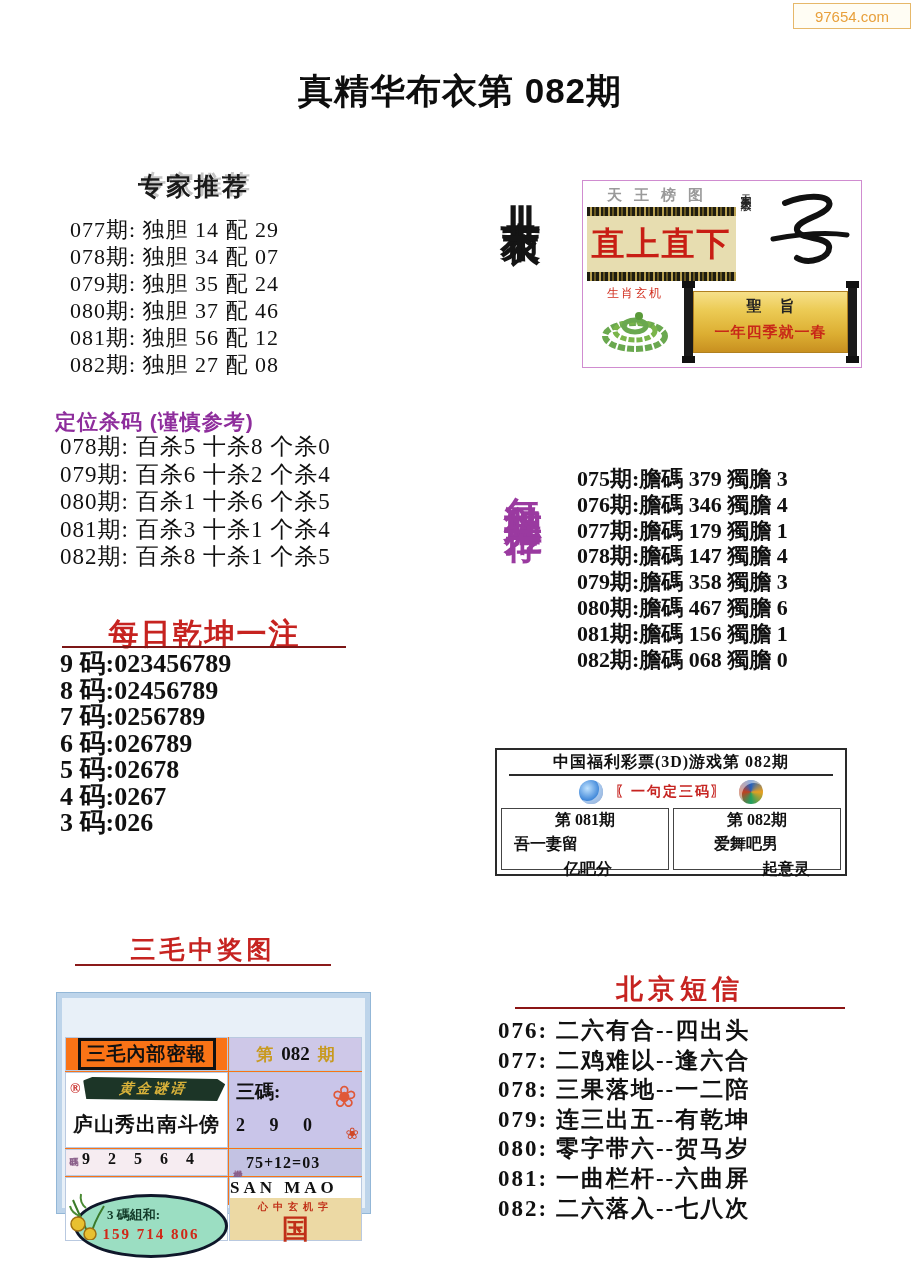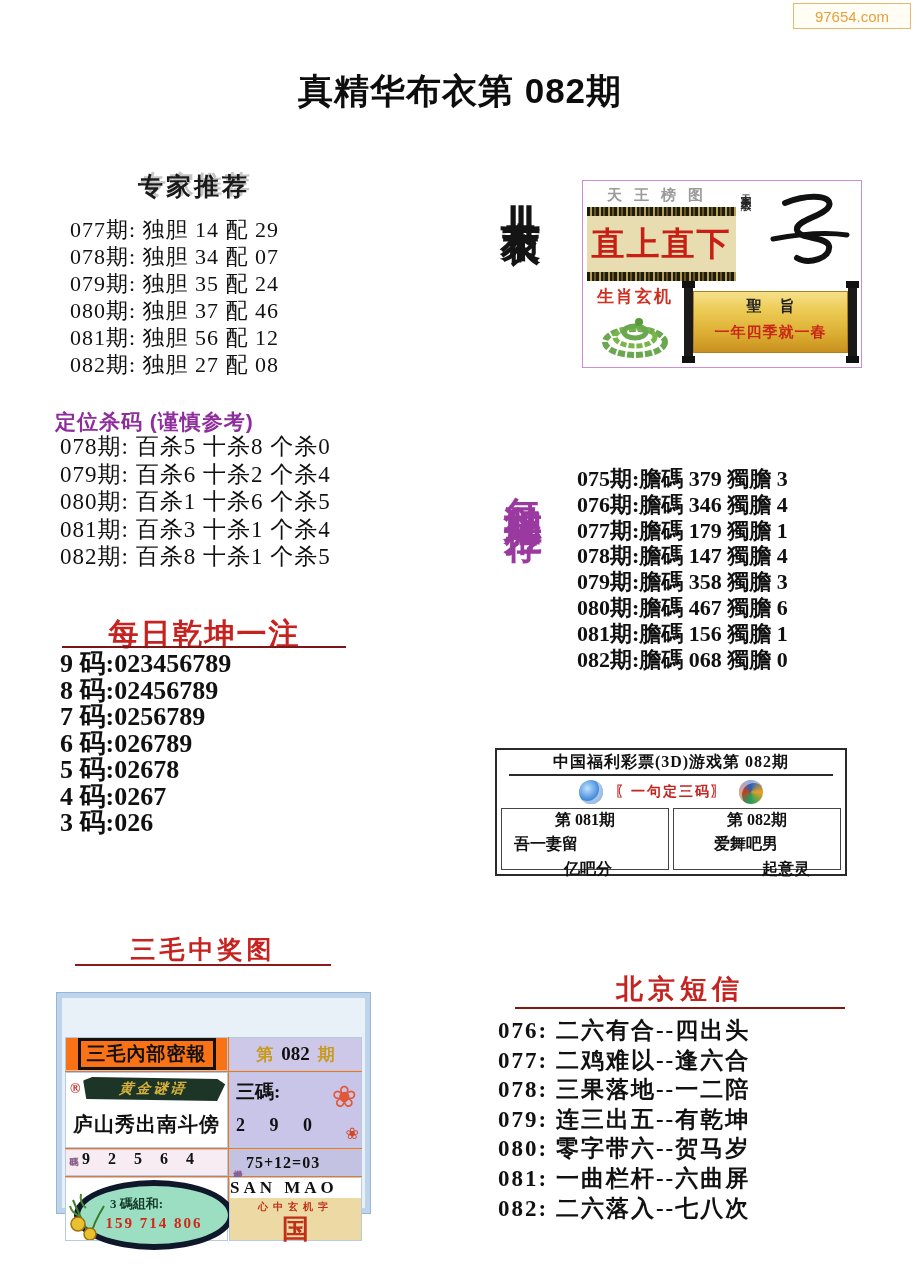--- a/index.html
+++ b/index.html
@@ -61,22 +61,22 @@
   .sanma-value{font-size:18px;font-weight:900;letter-spacing:10px;margin-top:10px;}
   .flower1{position:absolute;right:4px;top:6px;font-size:30px;color:#e05838;}
   .flower2{position:absolute;right:2px;bottom:4px;font-size:16px;color:#d04828;}
   .smb-c3a{left:0;top:112px;width:163px;height:27px;background:#f6ecf1;display:flex;align-items:flex-start;}
   .smb-c3b{left:164px;top:112px;width:133px;height:27px;background:#c3c2e3;display:flex;align-items:center;}
   .tiny-vlabel{writing-mode:vertical-rl;text-orientation:upright;font-size:9px;line-height:10px;
      color:#8a5f8a;font-weight:700;margin:0 3px;}
   .wang-value{font-size:16px;font-weight:900;letter-spacing:7px;}
   .xuan-value{font-size:16px;font-weight:900;letter-spacing:1px;}
   .smb-c4a{left:0;top:140px;width:163px;height:64px;background:#fff;}
-  .zuhe-ellipse{position:absolute;left:8px;top:2px;width:148px;height:58px;background:#9bdec2;
-     border:6px solid #0f172a;border-radius:50%;}
+  .zuhe-ellipse{position:absolute;left:8px;top:16px;width:148px;height:58px;background:#9bdec2;
+     border:3px solid #0f172a;border-radius:50%;}
   .zuhe-label{font-size:13px;font-weight:800;color:#123a28;margin:9px 0 0 30px;}
   .zuhe-value{font-size:15px;font-weight:900;color:#d02818;letter-spacing:2px;text-align:center;margin-top:2px;}
   .plant{position:absolute;left:0;bottom:0;}
   .smb-c4b{left:164px;top:140px;width:133px;height:64px;background:#ecd9a4;}
   .sanmao-en{background:#fff;font-size:17px;font-weight:900;letter-spacing:4px;text-align:left;
      height:20px;line-height:20px;font-family:"Liberation Serif",serif;}
   .mystery{font-size:10px;letter-spacing:5px;color:#c03018;font-weight:800;text-align:center;margin-top:2px;}
   .big-char{font-size:27px;font-weight:900;color:#c03018;text-align:center;line-height:30px;}
 
   
@@ -90,21 +90,21 @@
      background:repeating-linear-gradient(90deg,#1e1c10 0 3px,#b8a050 3px 5px,#1e1c10 5px 7px,#6a5a22 7px 9px);}
   .f1{top:26px;} .f2{top:91px;}
   .tan-area{position:absolute;left:4px;top:35px;width:149px;height:56px;background:#e7ddb0;
      display:flex;align-items:center;justify-content:center;}
   .tan-area .main-red{font-size:33px;font-weight:900;color:#c81e14;letter-spacing:2px;
      font-family:"Liberation Sans",sans-serif;}
   .side-vert{position:absolute;left:154px;top:4px;width:16px;height:156px;writing-mode:vertical-rl;
      text-orientation:upright;font-size:11px;line-height:15px;color:#222;letter-spacing:1px;}
   .cursive-box{position:absolute;left:172px;top:4px;width:102px;height:94px;background:#fff;}
   .snake-cell{position:absolute;left:4px;top:102px;width:96px;height:80px;background:#fff;text-align:center;}
-  .zodiac-label{color:#d23020;font-weight:700;font-size:17px;letter-spacing:2px;margin-top:2px;}
+  .zodiac-label{color:#d23020;font-weight:400;font-size:12px;letter-spacing:2px;margin-top:2px;}
   .scroll{position:absolute;left:101px;top:100px;width:173px;height:82px;}
   .roller{position:absolute;top:6px;width:9px;height:70px;background:#1a1a1a;}
   .roller.left{left:0;} .roller.right{right:0;}
   .roller:before,.roller:after{content:"";position:absolute;left:-2px;width:13px;height:7px;background:#111;}
   .roller:before{top:-6px;} .roller:after{bottom:-6px;}
   .scroll-body{position:absolute;left:9px;right:9px;top:10px;bottom:10px;border:1px solid #b08020;
      background:linear-gradient(180deg,#f6e08a,#eccb55 30%,#dcae32 70%,#c89020);}
   .scroll-title{font-size:15px;font-weight:800;color:#222;letter-spacing:18px;text-align:center;
      margin-top:5px;text-indent:18px;}
   .scroll-text{font-size:15px;font-weight:800;color:#c82818;letter-spacing:1px;text-align:center;margin-top:7px;}

